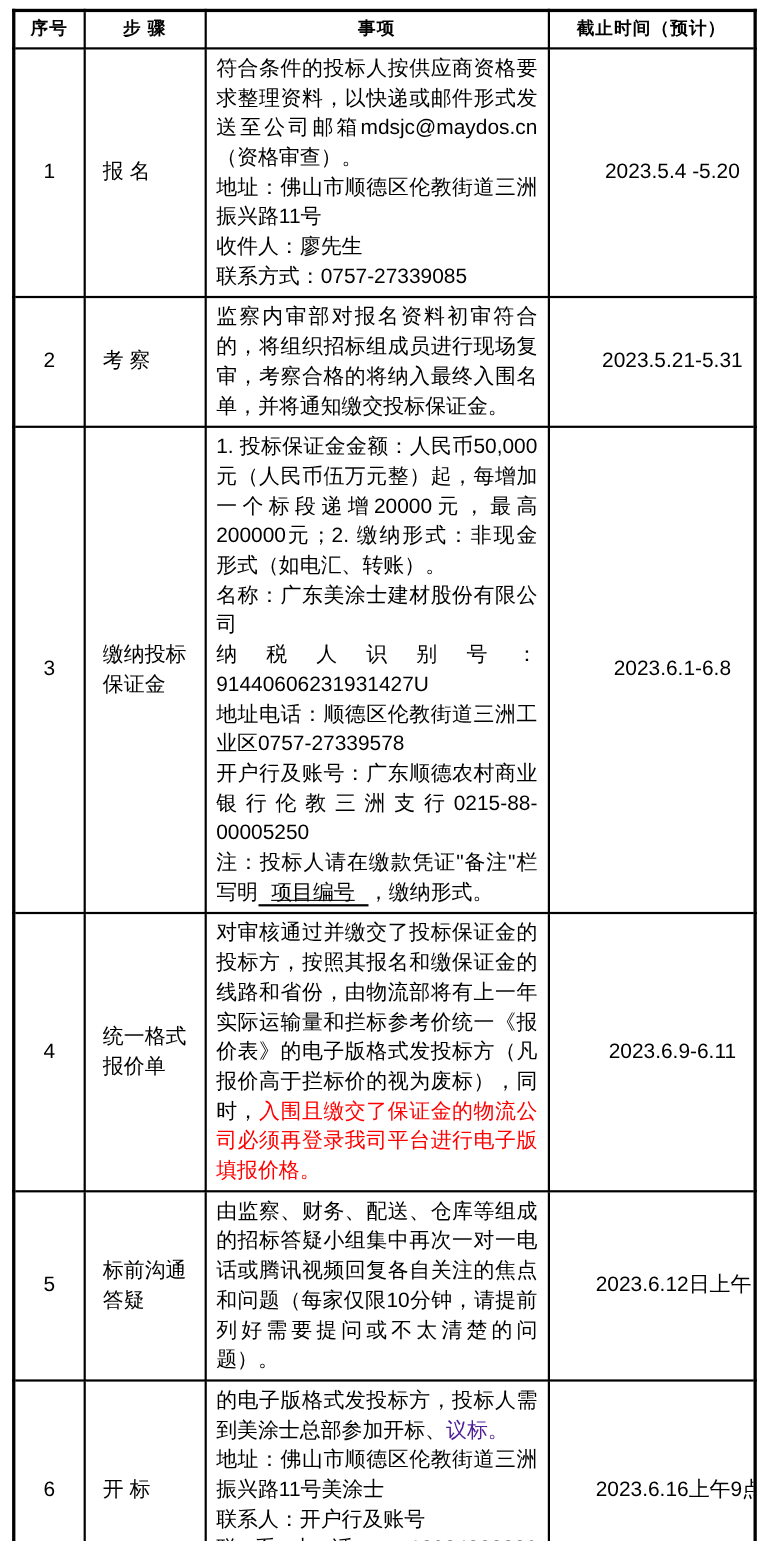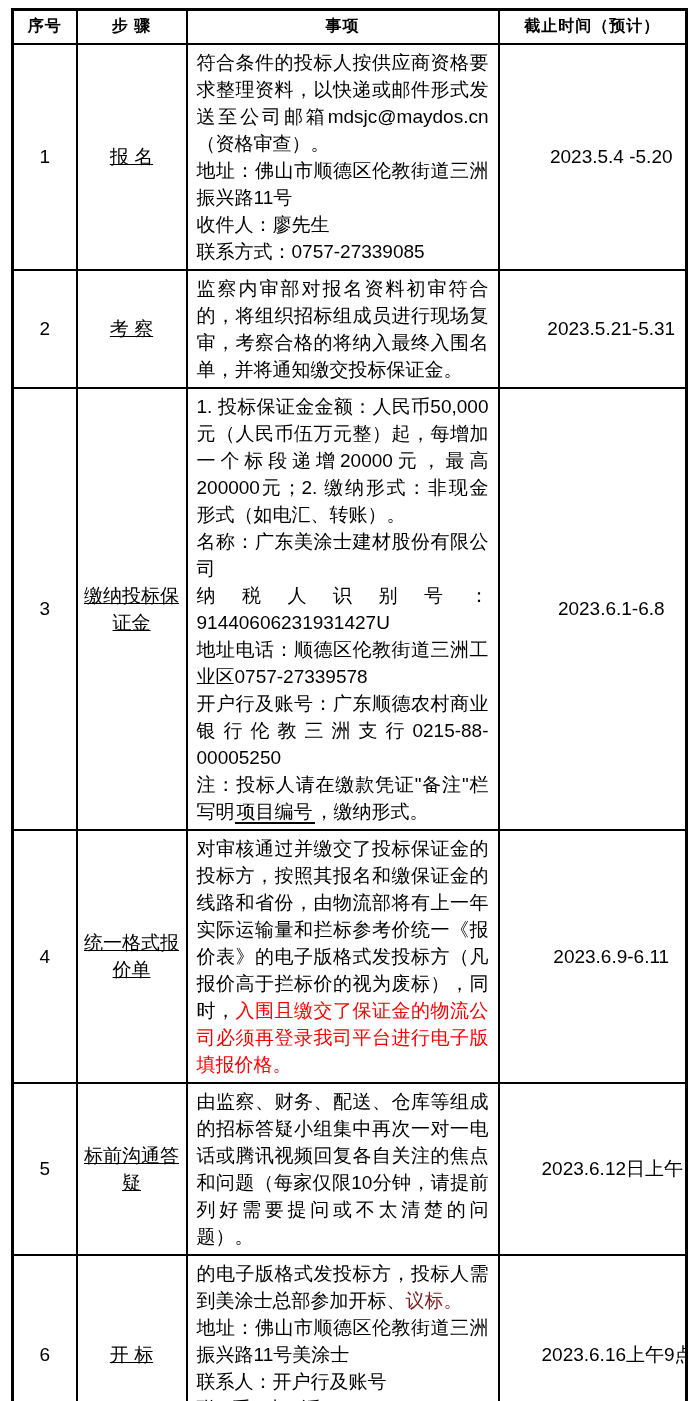--- a/index.html
+++ b/index.html
@@ -29,28 +29,29 @@
     overflow: hidden;
   }
   td {
     border: 2px solid #000;
     font-size: 19px;
     line-height: 27px;
     vertical-align: middle;
     padding: 3px 4px;
   }
   td.col-no     { text-align: center; }
-  td.col-step   { text-align: center; padding: 3px 4px; text-decoration: underline; }
+  td.col-step   { text-align: left; padding: 3px 16px; }
   td.col-items  { text-align: justify; padding: 4px 9px; }
   td.col-deadline { text-align: center; white-space: nowrap; overflow: hidden; padding-left: 42px; }
   .para { margin: 0; }
   .seg { }
   .seg-u {
     border-bottom: 2px solid #000;
-    padding: 0 2px;
+    padding: 0 12px;
+    text-decoration: underline;
   }
   
   tbody tr:nth-child(1) { height: 195px; }
   tbody tr:nth-child(2) { height: 108px; }
   tbody tr:nth-child(3) { height: 330px; }
   tbody tr:nth-child(4) { height: 220px; }
   tbody tr:nth-child(5) { height: 137px; }
   tbody tr:nth-child(6) { height: 167px; }
   tbody tr:nth-child(7) { height: 65px; }
   tbody tr:nth-child(8) { height: 69px; }
@@ -121,21 +122,21 @@
           <td class="col-step">标前沟通答疑</td>
           <td class="col-items">
             <div class="para"><span class="seg">由监察、财务、配送、仓库等组成的招标答疑小组集中再次一对一电话或腾讯视频回复各自关注的焦点和问题（每家仅限10分钟，请提前列好需要提问或不太清楚的问题）。</span></div>
           </td>
           <td class="col-deadline">2023.6.12日上午</td>
         </tr>
         <tr>
           <td class="col-no">6</td>
           <td class="col-step">开 标</td>
           <td class="col-items">
-            <div class="para"><span class="seg">的电子版格式发投标方，投标人需到美涂士总部参加开标、</span><span class="seg" style="color: #7f1d1d;">议标。</span></div>
+            <div class="para"><span class="seg">的电子版格式发投标方，投标人需到美涂士总部参加开标、</span><span class="seg" style="color: #4c1d95;">议标。</span></div>
             <div class="para"><span class="seg">地址：佛山市顺德区伦教街道三洲振兴路11号美涂士</span></div>
             <div class="para"><span class="seg">联系人：开户行及账号</span></div>
             <div class="para"><span class="seg">联系电话：18924838320 18928636885</span></div>
           </td>
           <td class="col-deadline">2023.6.16上午9点</td>
         </tr>
       </tbody>
   </table>
 </div>
 

